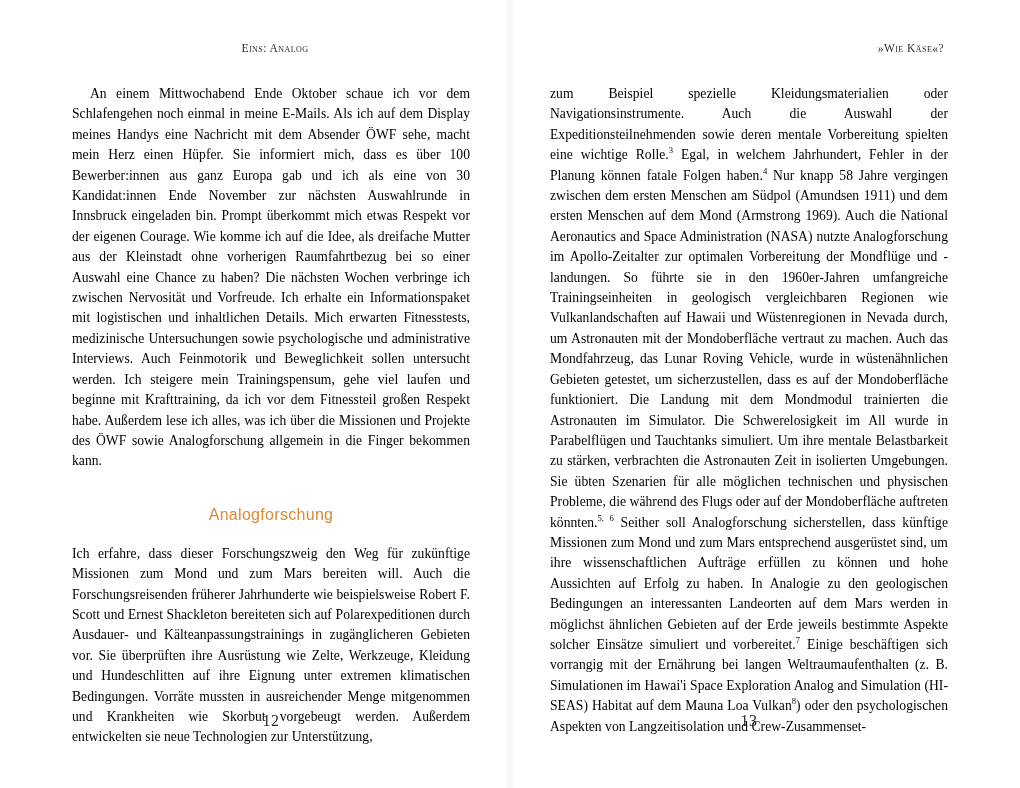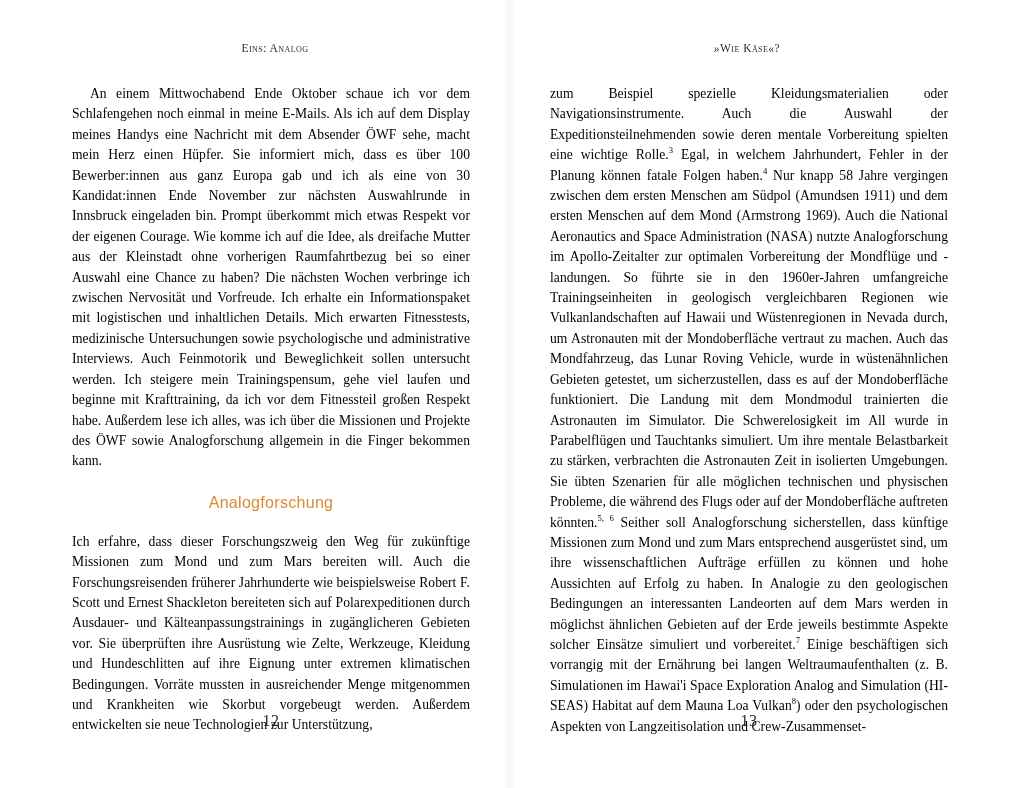--- a/index.html
+++ b/index.html
@@ -36,21 +36,21 @@
   .running-head {
     font-family: "Liberation Serif", serif;
     font-size: 11.5px;
     letter-spacing: 0.45px;
     color: #2b2b2b;
     text-align: center;
     margin: 0 0 30px 0;
     font-variant: small-caps;
   }
   .rh-left { text-align: center; padding-left: 8px; }
-  .rh-right { text-align: center; padding-right: 4px; }
+  .rh-right { text-align: right; padding-right: 4px; }
   .body-col {
     width: 398px;
   }
   .page-right .body-col {
     width: 398px;
   }
   p.para {
     margin: 0;
     font-size: 13.6px;
     line-height: 20.4px;
@@ -63,21 +63,21 @@
   p.indent {
     text-indent: 18px;
   }
   h2.section-title {
     color: #d98a35;
     font-family: "Liberation Sans", sans-serif;
     font-size: 16px;
     font-weight: 400;
     letter-spacing: 0.3px;
     text-align: center;
-    margin: 22px 0 20px 0;
+    margin: 34px 0 20px 0;
   }
   .folio {
     position: absolute;
     bottom: 58px;
     width: 398px;
     text-align: center;
     font-size: 16px;
     color: #2b2b2b;
     letter-spacing: 0.4px;
   }

